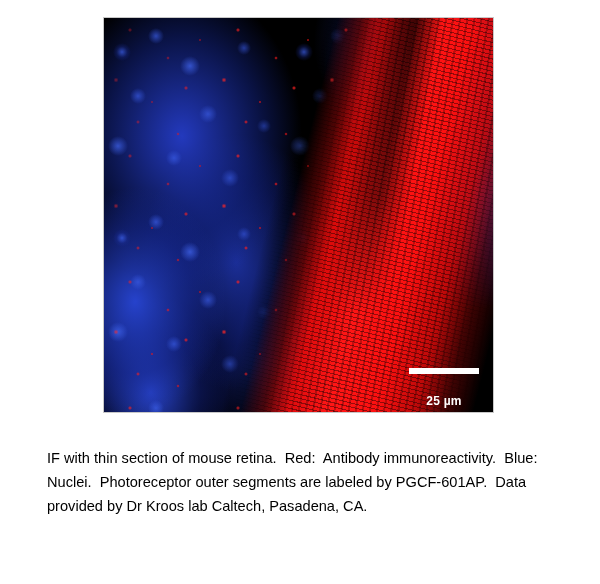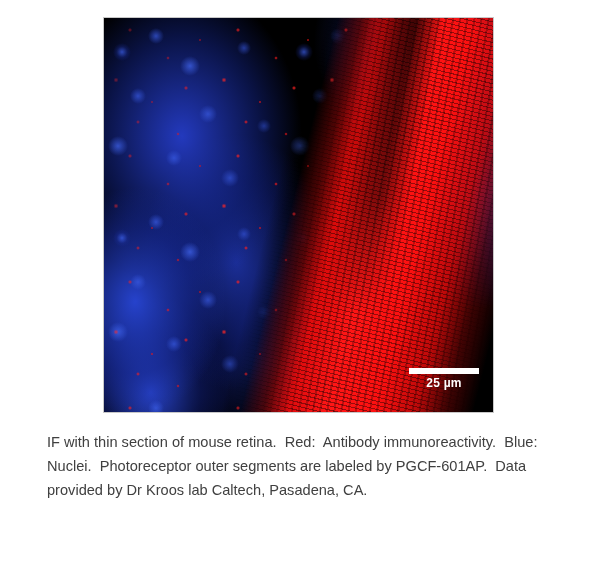--- a/index.html
+++ b/index.html
@@ -151,37 +151,37 @@
     width: 74px;
     text-align: center;
   }
   #scale-bar-line {
     width: 70px;
     height: 6px;
     background: #ffffff;
     margin: 0 auto;
   }
   #scale-bar-label {
-    margin-top: 2px;
+    margin-top: 20px;
     color: #ffffff;
     font-family: "Liberation Sans", sans-serif;
     font-size: 12px;
     font-weight: bold;
     letter-spacing: .2px;
     line-height: 14px;
     white-space: nowrap;
   }
 
   
   #figure-caption {
     position: absolute;
     left: 47px;
-    top: 430px;
+    top: 446px;
     width: 510px;
-    color: #404040;
+    color: #000000;
     font-family: "Liberation Sans", sans-serif;
     font-size: 14.6px;
     line-height: 24px;
     white-space: pre-wrap;
   }
 </style>
 </head>
 <body>
 
 <div id="micrograph-figure">

